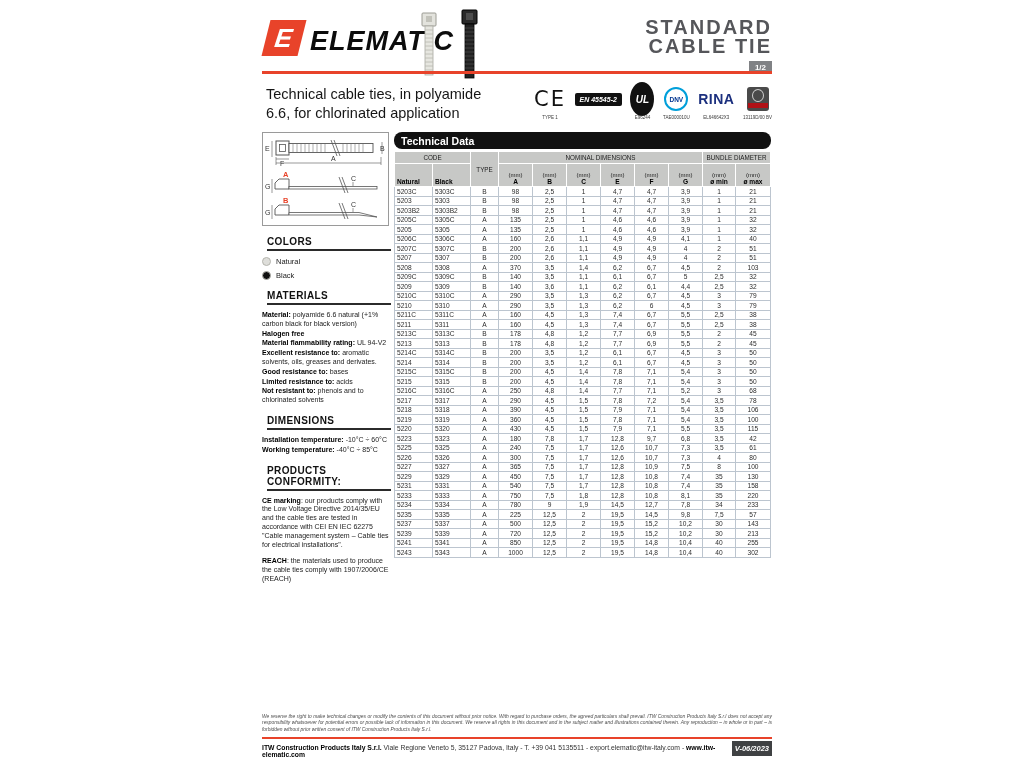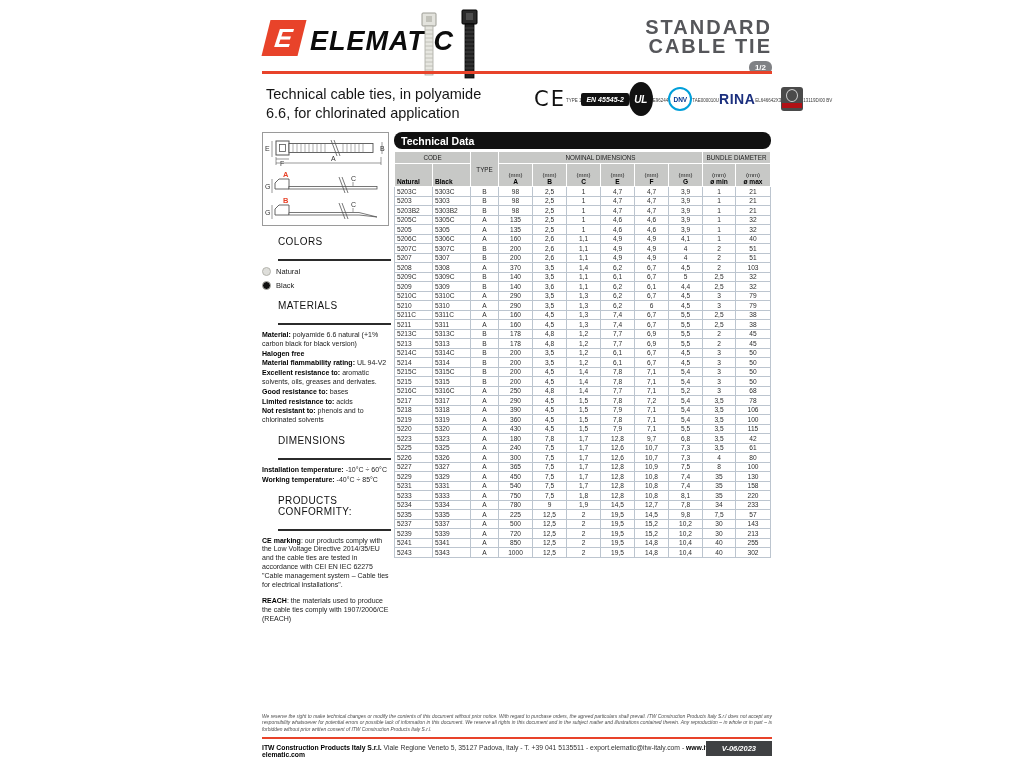--- a/index.html
+++ b/index.html
@@ -10,46 +10,46 @@
   
   #logo { position:absolute; left:266px; top:20px; width:36px; height:36px; background:#e8432a;
           transform:skewX(-14deg); display:flex; align-items:center; justify-content:center; }
   #logo span { color:#fff; font-weight:bold; font-style:italic; font-size:26px; transform:skewX(7deg); }
   #logo-text { position:absolute; left:310px; top:26px; font-size:27px; font-weight:bold; font-style:italic;
                letter-spacing:1px; color:#0c0c0c; }
   .tie { position:absolute; }
   #title-block { position:absolute; right:252px; top:18px; text-align:right; }
   #title-block .tline { font-size:20px; font-weight:bold; letter-spacing:2px; color:#55565a; line-height:19px; }
   #page-badge { display:inline-block; margin-top:3px; background:#808285; color:#fff; font-weight:bold;
-                font-size:8px; padding:2px 6px;border-radius:6px; }
+                font-size:8px; padding:2px 6px; }
   #red-rule { position:absolute; left:262px; top:71px; width:510px; height:3px; background:#e8432a; }
   #subtitle { position:absolute; left:266px; top:85px; font-size:14.5px; line-height:19px; color:#161616; }
 
   
   #certs { position:absolute; left:534px; top:85px; width:238px; display:flex; justify-content:space-between; align-items:flex-start; }
-  .cert { display:flex; align-items:center; }
+  .cert { display:flex; flex-direction:column; align-items:center; }
   .cert .cicon { height:28px; display:flex; align-items:center; justify-content:center; }
   .cert .clabel { font-size:4.5px; color:#3a3a3a; margin-top:2px; text-align:center; white-space:nowrap; }
   .ce-text { font-size:21px; color:#111; font-family:"DejaVu Sans", sans-serif; letter-spacing:2px; }
   .en-badge { background:#111; color:#fff; font-weight:bold; font-style:italic; font-size:7px;
               padding:3px 5px; border-radius:2px; white-space:nowrap; }
   .ul-circle { width:24px; height:34px; background:#111; border-radius:50%; display:flex; align-items:center; justify-content:center; }
   .ul-circle span { color:#fff; font-weight:bold; font-style:italic; font-size:10px; }
   .dnv-circle { width:24px; height:24px; border:2.5px solid #009fda; border-radius:50%; display:flex; align-items:center; justify-content:center; }
   .dnv-circle span { color:#003591; font-weight:bold; font-size:6.5px; }
   .rina-wrap { position:relative; font-weight:bold; font-size:14px; color:#1b2f7e; letter-spacing:0.5px; }
   .bv-badge { width:22px; height:24px; background:#4a4a4a; border-radius:3px; position:relative; }
   .bv-badge .oval { position:absolute; left:5px; top:2px; width:12px; height:13px; border:1.5px solid #cfcfcf; border-radius:50%; }
   .bv-badge .band { position:absolute; left:1px; bottom:3px; right:1px; height:5px; background:#b01116; }
 
   
   #sidebar { position:absolute; left:262px; top:132px; width:129px; }
   #diagram-box { width:127px; height:94px; border:1px solid #9a9a9a; background:#fff; }
-  .side-heading { font-size:10px; font-weight:normal; letter-spacing:0.4px; color:#111;
-                  border-bottom:2.5px solid #2b2b2b; padding-bottom:12px; margin:10px 0 6px 16px; }
+  .side-heading { font-size:10px; font-weight:bold; letter-spacing:0.4px; color:#111;
+                  border-bottom:2.5px solid #2b2b2b; padding-bottom:2px; margin:10px 0 6px 5px; }
   .swatch-row { display:flex; align-items:center; gap:5px; margin-bottom:5px; font-size:7.5px; color:#222; }
   .swatch { width:9px; height:9px; border-radius:50%; border:1px solid #b5b5ae; }
   .p { font-size:7px; line-height:8.8px; color:#222; margin-bottom:1px; }
   .p b { color:#000; }
   .p.gap { margin-top:8px; }
   .dim-t { font-size:7px; fill:#333; font-family:"Liberation Sans", sans-serif; }
   .dim-r { font-size:7.5px; fill:#e8432a; font-weight:bold; font-family:"Liberation Sans", sans-serif; }
 
   
   #table-wrap { position:absolute; left:394px; top:132px; width:377px; }
@@ -65,21 +65,21 @@
              text-align:center; white-space:nowrap; overflow:hidden; }
   tbody td.code { text-align:left; }
 
   
   #disclaimer { position:absolute; left:262px; top:714px; width:510px; font-size:4.9px; line-height:6.4px;
                 color:#4a4a4a; text-align:justify; font-style:italic; }
   #footer-rule { position:absolute; left:262px; top:737px; width:510px; height:2px; background:#e8432a; }
   #company-line { position:absolute; left:262px; top:744px; width:460px; font-size:6.8px; color:#333; }
   #company-line b { color:#000; }
   #version-badge { position:absolute; right:252px; top:741px; background:#3f4143; color:#fff; font-weight:bold;
-                   font-style:italic; font-size:7.5px; padding:3px 16px;margin-left:14px; }
+                   font-style:italic; font-size:7.5px; padding:3px 3px;margin-left:14px; }
 </style>
 </head>
 <body>
 
 <div id="page">
 
   <div id="logo">
       <span>E</span>
     </div>
   <div id="logo-text">ELEMATIC</div>

